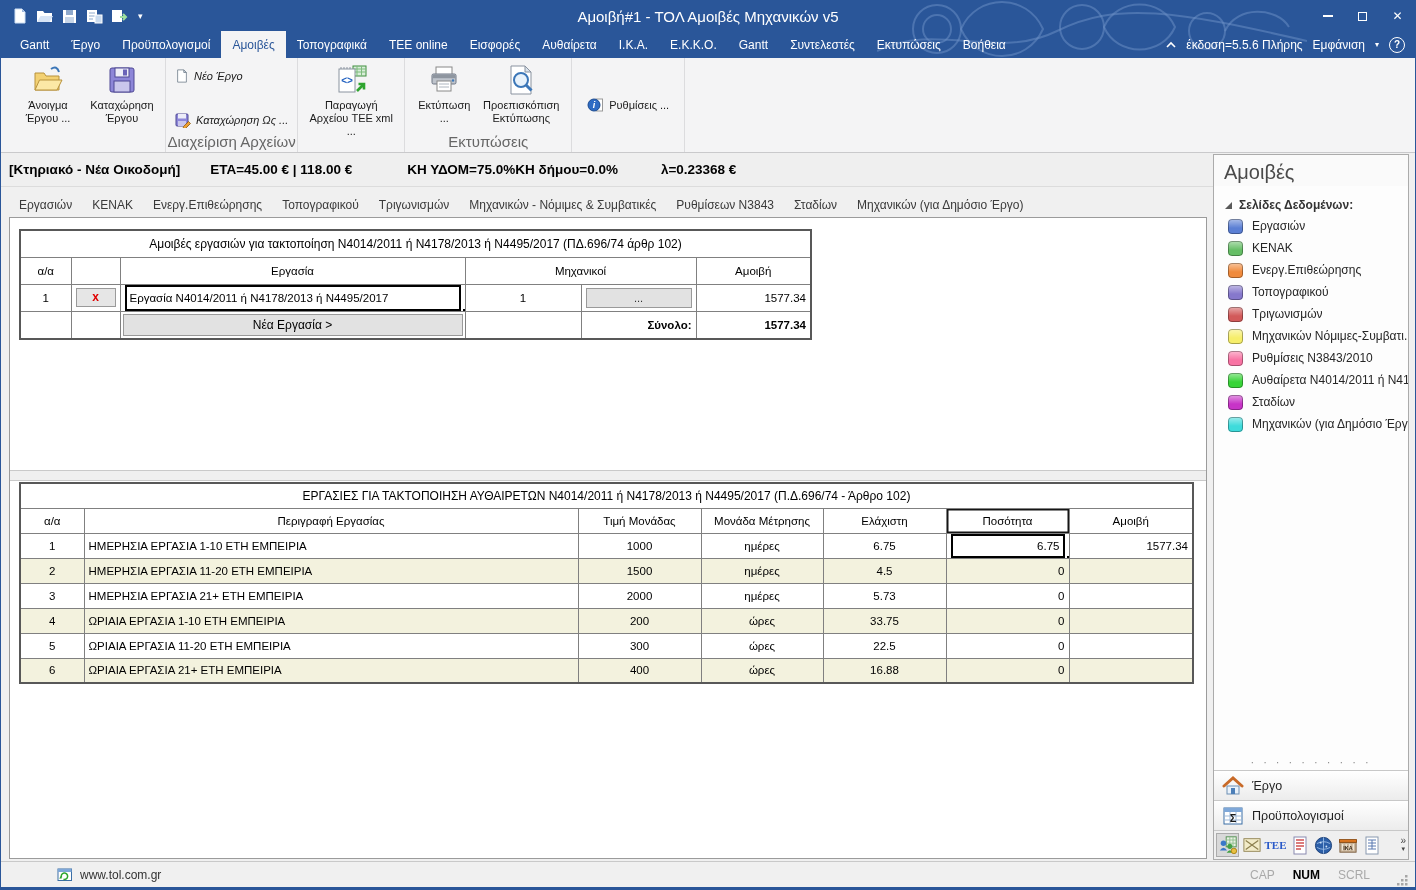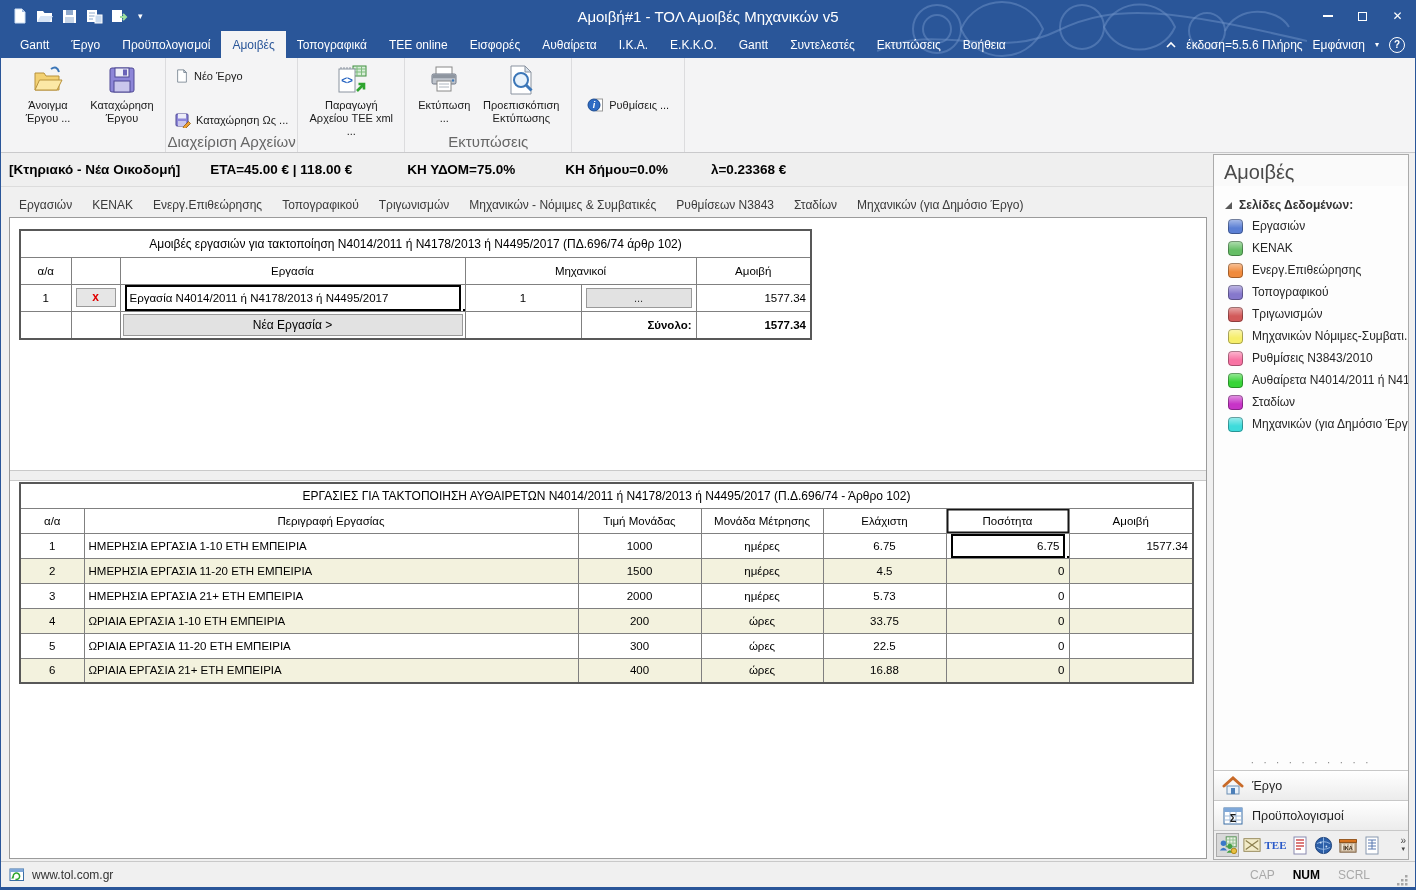--- a/index.html
+++ b/index.html
@@ -30,21 +30,21 @@
   .help-circle { width:16px; height:16px; border:1.7px solid #FFF; border-radius:50%; display:flex; align-items:center; justify-content:center; color:#FFF; font-size:10px; font-weight:bold; }
 
   
   .ribbon { position:absolute; left:0; top:57px; width:1414px; height:95px; background:#F4F4F5;
             border-bottom:1px solid #C9C9CB; display:flex; align-items:stretch; padding-left:4px; }
   .rgroup { position:relative; display:flex; align-items:flex-start; gap:2px; padding:4px 7px 16px 7px; border-right:1px solid #DCDCDE; }
   .glabel { position:absolute; left:0; right:0; bottom:2px; text-align:center; font-size:15px; color:#666; }
   .bb { width:72px; display:flex; flex-direction:column; align-items:center; gap:3px; font-size:11px; line-height:13px;
         text-align:center; color:#1A1A1A; padding-top:2px; }
   .bb svg { flex:none; }
-  .sbcol { display:flex; flex-direction:column; justify-content:space-between; height:66px; padding:6px 2px 0 2px; }
+  .sbcol { display:flex; flex-direction:column; justify-content:space-between; height:66px; padding:6px 2px 0 2px;font-style:italic; }
   .sb { display:flex; align-items:center; gap:5px; font-size:11px; color:#1A1A1A; white-space:nowrap; }
   .rgroup.vcenter { align-items:center; padding-bottom:4px; }
 
   
   .infostrip { position:absolute; left:0; top:152px; width:1212px; height:34px; background:#EFEFEF;
                border-bottom:1px solid #DCDCDC; display:flex; align-items:center; font-size:13.5px; font-weight:bold; color:#000; }
   .is-item { white-space:nowrap; }
 
   
   .workspace { position:absolute; left:0; top:186px; width:1212px; bottom:26px; background:#F0F0F0; }
@@ -95,21 +95,21 @@
   .navrow { height:30px; border-top:1px solid #C8C8C8; background:linear-gradient(#FFFFFF,#ECECEC);
             display:flex; align-items:center; gap:8px; padding-left:8px; font-size:12.5px; color:#1E1E1E; }
   .iconstrip { height:29px; border-top:1px solid #C8C8C8; background:#EFEFEF; display:flex; align-items:center; gap:1px; padding:0 2px; }
   .strip-btn { width:23px; height:24px; display:flex; align-items:center; justify-content:center; }
   .strip-btn.pressed { background:#D9D9D9; box-shadow:inset 0 0 0 1px #ABABAB; }
   .tee-txt { font-family:"Liberation Serif",serif; font-weight:bold; font-size:11px; color:#2959C8; }
   .overflow-btn { margin-left:auto; display:flex; flex-direction:column; align-items:center; color:#444; font-size:10px; line-height:8px; }
 
   
   .statusbar { position:absolute; left:0; right:0; bottom:0; height:26px; background:#F0F0F0;
-               border-top:1px solid #C9C9C9; display:flex; align-items:center; font-size:12px; color:#333; }
+               border-top:1px solid #C9C9C9; display:flex; align-items:center; font-size:12px; color:#333;padding-left:48px; }
   .sb-url { display:flex; align-items:center; gap:7px; padding-left:8px; }
   .locks { margin-left:auto; display:flex; align-items:center; gap:18px; }
   .lock-dim { color:#A9A9A9; }
   .lock-on { color:#000; font-weight:bold; }
   .grip { margin:0 6px 0 26px; align-self:flex-end; }
 </style>
 </head>
 <body>
 
 <div class="window">
@@ -293,21 +293,21 @@
         </svg>
         <span>Ρυθμίσεις ...</span>
       </div>
     </div>
   </div>
 
   <div class="infostrip">
     <span class="is-item" style="margin-left:8px;">[Κτηριακό - Νέα Οικοδομή]</span>
     <span class="is-item" style="margin-left:30px;">ΕΤΑ=45.00 € | 118.00 €</span>
     <span class="is-item" style="margin-left:55px;">ΚΗ ΥΔΟΜ=75.0%</span>
-    <span class="is-item" style="margin-left:50px;">ΚΗ δήμου=0.0%</span>
+    <span class="is-item" style="">ΚΗ δήμου=0.0%</span>
     <span class="is-item" style="margin-left:43px;">λ=0.23368 €</span>
   </div>
 
   <div class="workspace">
     <div class="page-tabs">
       <span class="ptab">Εργασιών</span>
       <span class="ptab">ΚΕΝΑΚ</span>
       <span class="ptab">Ενεργ.Επιθεώρησης</span>
       <span class="ptab">Τοπογραφικού</span>
       <span class="ptab">Τριγωνισμών</span>

